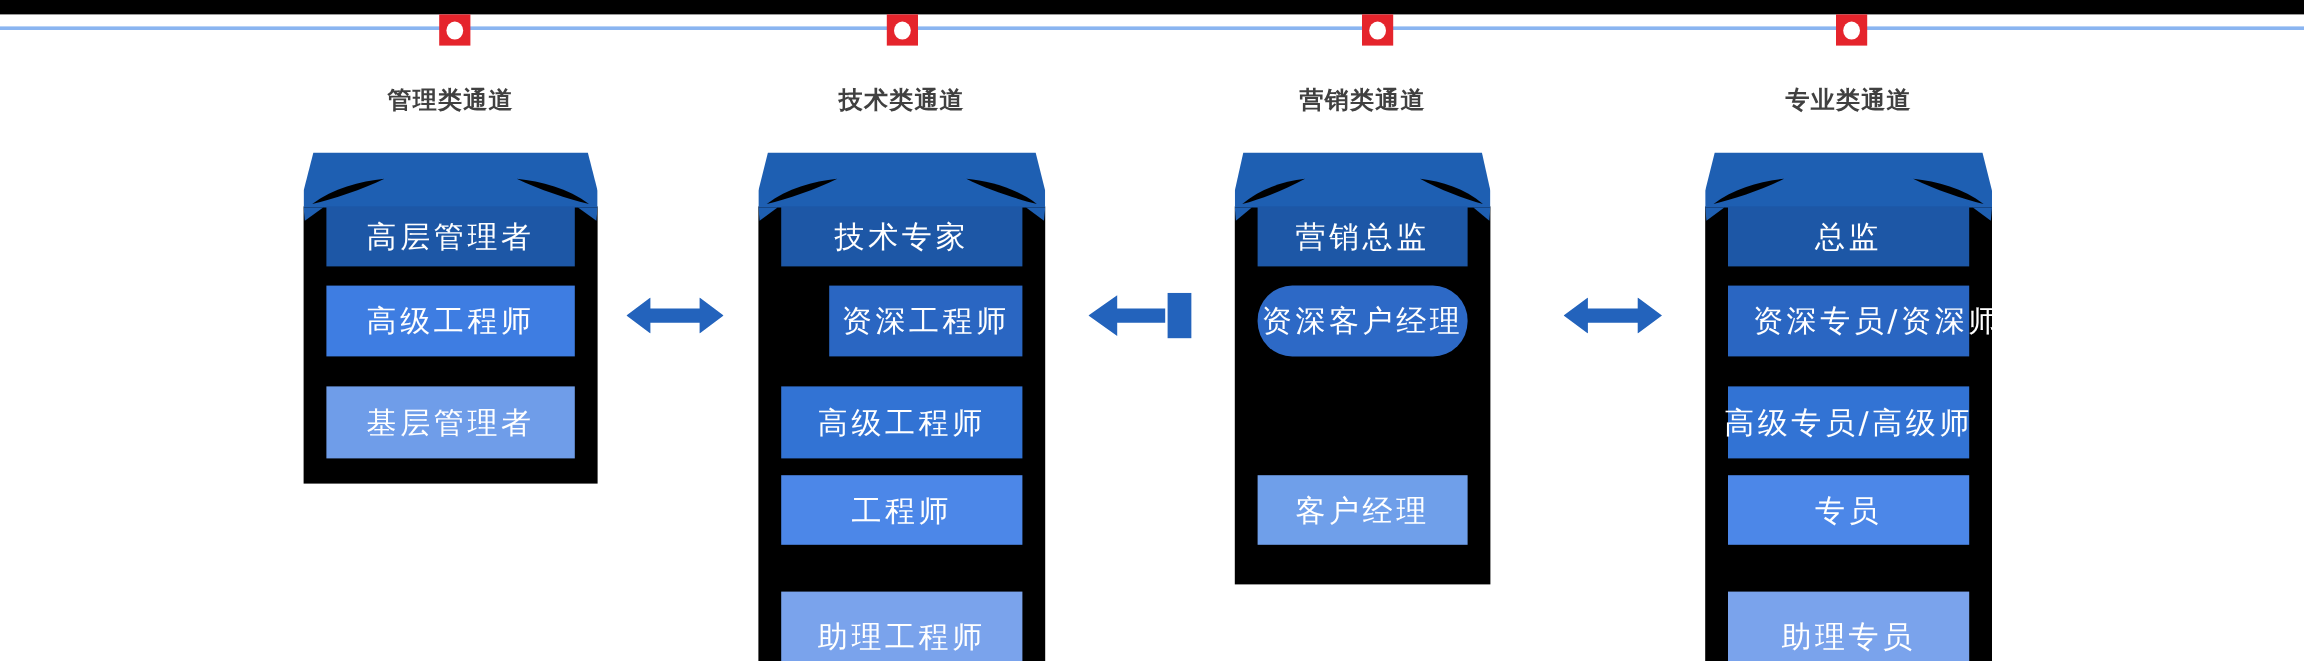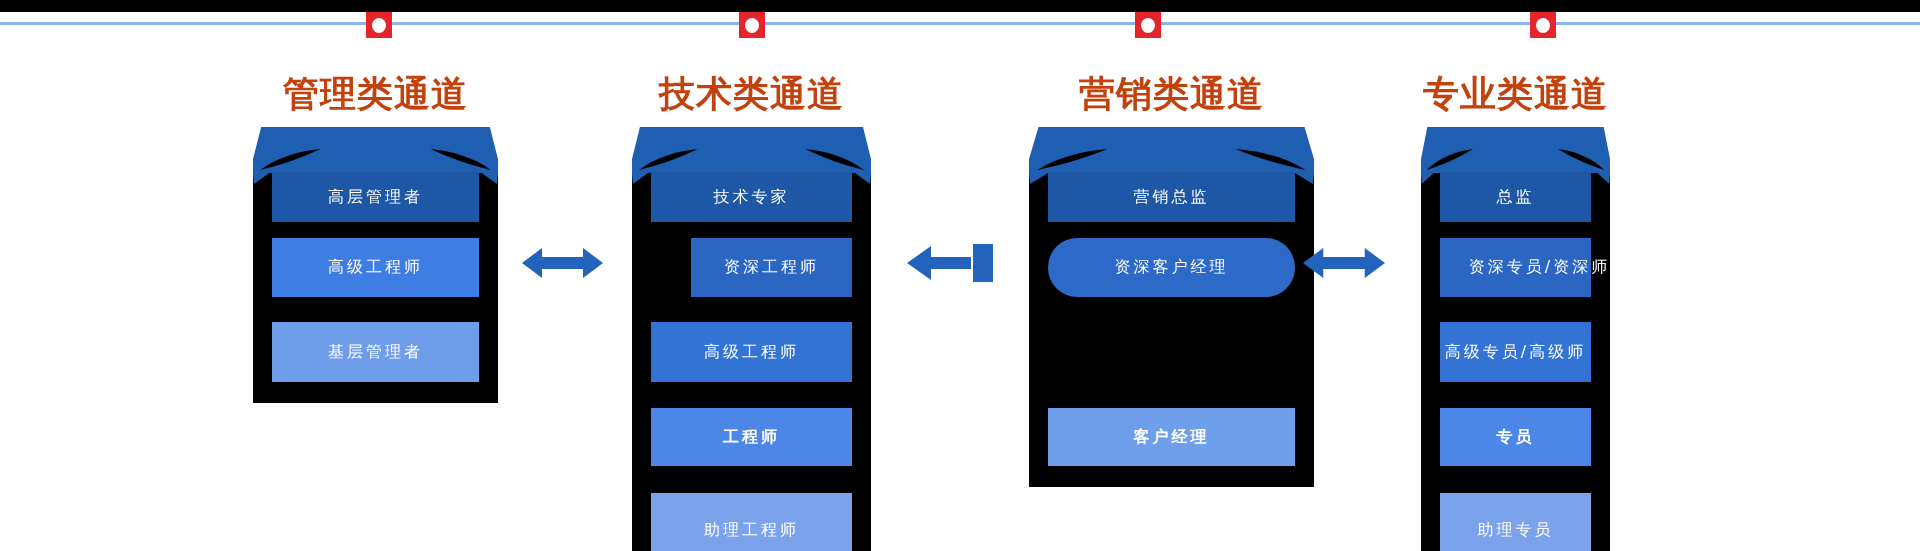--- a/index.html
+++ b/index.html
@@ -6,33 +6,33 @@
   body{background:#ffffff;font-family:"DejaVu Sans","Liberation Sans",sans-serif;}
   .page{position:relative;width:1920px;height:551px;overflow:hidden;background:#ffffff;}
 
   .top-bar{position:absolute;left:0;top:0;width:1920px;height:12px;}
   .timeline-line{position:absolute;left:0;top:22px;width:1920px;height:3px;}
   .tl-marker{position:absolute;top:12px;width:26px;height:26px;display:flex;align-items:center;justify-content:center;}
   .tl-dot{width:14px;height:15px;border-radius:50%;background:#ffffff;}
 
   .column{position:absolute;top:0;height:551px;}
   .col-title{position:absolute;top:70px;left:0;right:0;text-align:center;
-             font-size:36px;font-weight:bold;color:#c2410c;letter-spacing:1px;}
+             font-size:20px;font-weight:bold;color:#404040;letter-spacing:1px;}
   .frame{position:absolute;top:172px;left:0;right:0;}
   .frame.f-short{height:231px;}
   .frame.f-mid{height:315px;}
   .frame.f-tall{height:408px;}
   .banner{position:absolute;top:127px;left:0;right:0;height:58px;}
   .banner svg{display:block;width:100%;height:58px;}
   .level{position:absolute;left:19px;right:19px;display:flex;align-items:center;justify-content:center;
-         color:#ffffff;font-size:16px;letter-spacing:3px;white-space:nowrap;}
+         color:#ffffff;font-size:25px;letter-spacing:3px;white-space:nowrap;}
   .lv0{top:172px;height:50px;}
   .lv1{top:238px;height:59px;}
   .lv2{top:322px;height:60px;}
-  .lv3{top:408px;height:58px;font-weight:bold;}
+  .lv3{top:396px;height:58px;}
   .lv4{top:493px;height:74px;}
 
   .arrow{position:absolute;}
   .arrow svg{display:block;width:100%;height:100%;}
 </style>
 </head>
 <body>
 
 <div class="page">
 
@@ -98,21 +98,21 @@
       <span>高级工程师</span>
     </div>
     <div class="level lv3" style="background: rgb(76, 135, 232);">
       <span>工程师</span>
     </div>
     <div class="level lv4" style="background: rgb(122, 163, 236);">
       <span>助理工程师</span>
     </div>
   </div>
 
-  <div class="column" style="left:1029px;width:285px">
+  <div class="column" style="left:1029px;width:213px">
     <div class="col-title">营销类通道</div>
     <div class="frame f-mid" style="background: rgb(0, 0, 0);"></div>
     <div class="banner">
       <svg viewBox="0 0 240 58" preserveAspectRatio="none" style="color: rgb(30, 95, 178);">
         <path fill="currentColor" d="M8 0 L232 0 L240 32 L240 46 L0 46 L0 32 Z"></path>
         <path fill="currentColor" d="M0 46 L16 46 L1 57 Z"></path>
         <path fill="currentColor" d="M240 46 L224 46 L239 57 Z"></path>
         <path fill="#000000" d="M7 43 C24 30 46 24 66 22 C48 31 24 39 7 43 Z"></path>
         <path fill="#000000" d="M233 43 C216 30 194 24 174 22 C192 31 216 39 233 43 Z"></path>
       </svg>
@@ -121,21 +121,21 @@
       <span>营销总监</span>
     </div>
     <div class="level lv1" style="background: rgb(45, 105, 198); border-radius: 29px;">
       <span>资深客户经理</span>
     </div>
     <div class="level lv3" style="background: rgb(111, 159, 234);">
       <span>客户经理</span>
     </div>
   </div>
 
-  <div class="column" style="left:1421px;width:189px">
+  <div class="column" style="left:1421px;width:239px">
     <div class="col-title">专业类通道</div>
     <div class="frame f-tall" style="background: rgb(0, 0, 0);"></div>
     <div class="banner">
       <svg viewBox="0 0 240 58" preserveAspectRatio="none" style="color: rgb(30, 95, 178);">
         <path fill="currentColor" d="M8 0 L232 0 L240 32 L240 46 L0 46 L0 32 Z"></path>
         <path fill="currentColor" d="M0 46 L16 46 L1 57 Z"></path>
         <path fill="currentColor" d="M240 46 L224 46 L239 57 Z"></path>
         <path fill="#000000" d="M7 43 C24 30 46 24 66 22 C48 31 24 39 7 43 Z"></path>
         <path fill="#000000" d="M233 43 C216 30 194 24 174 22 C192 31 216 39 233 43 Z"></path>
       </svg>

